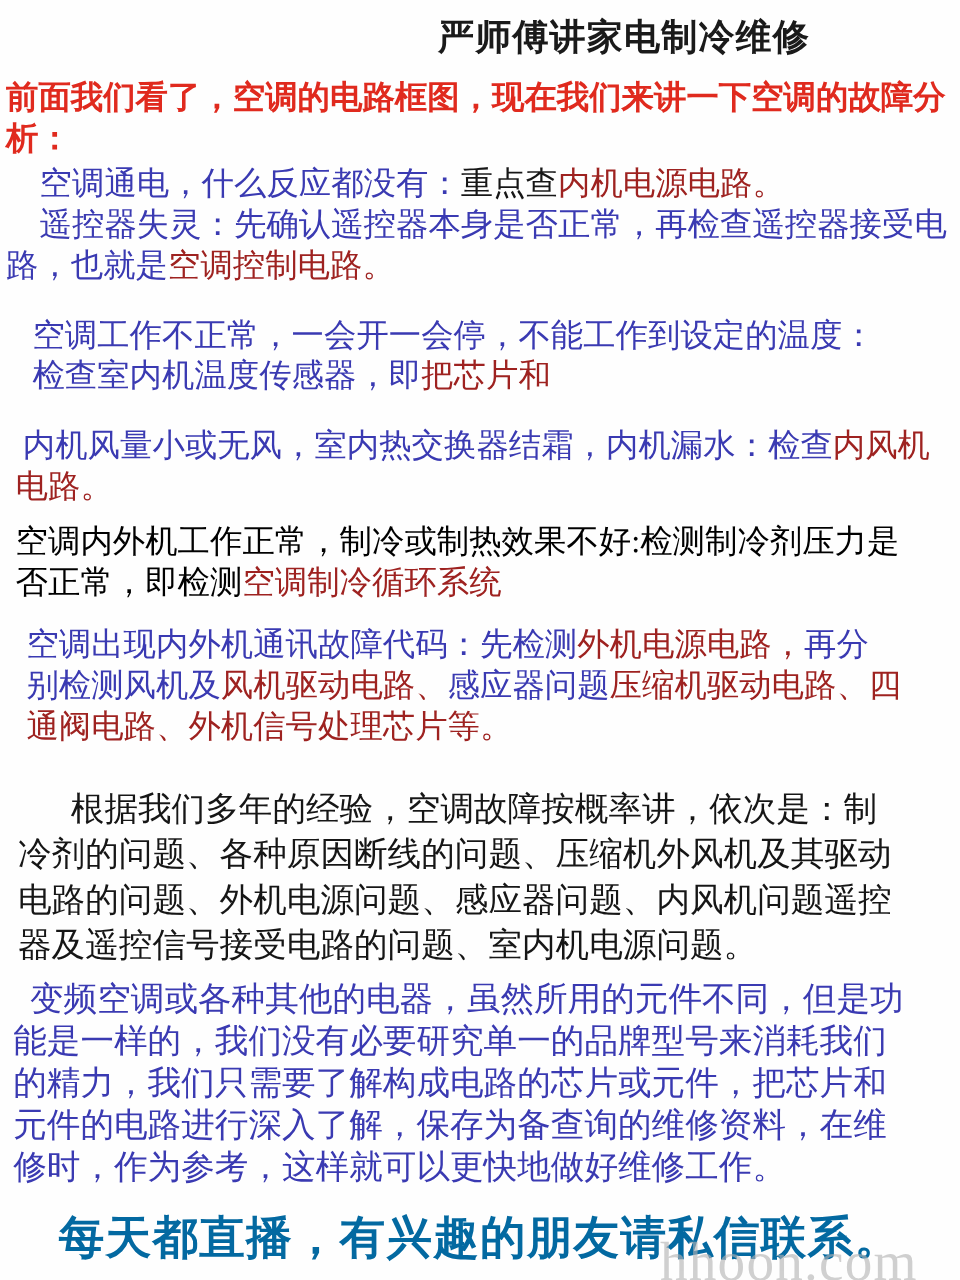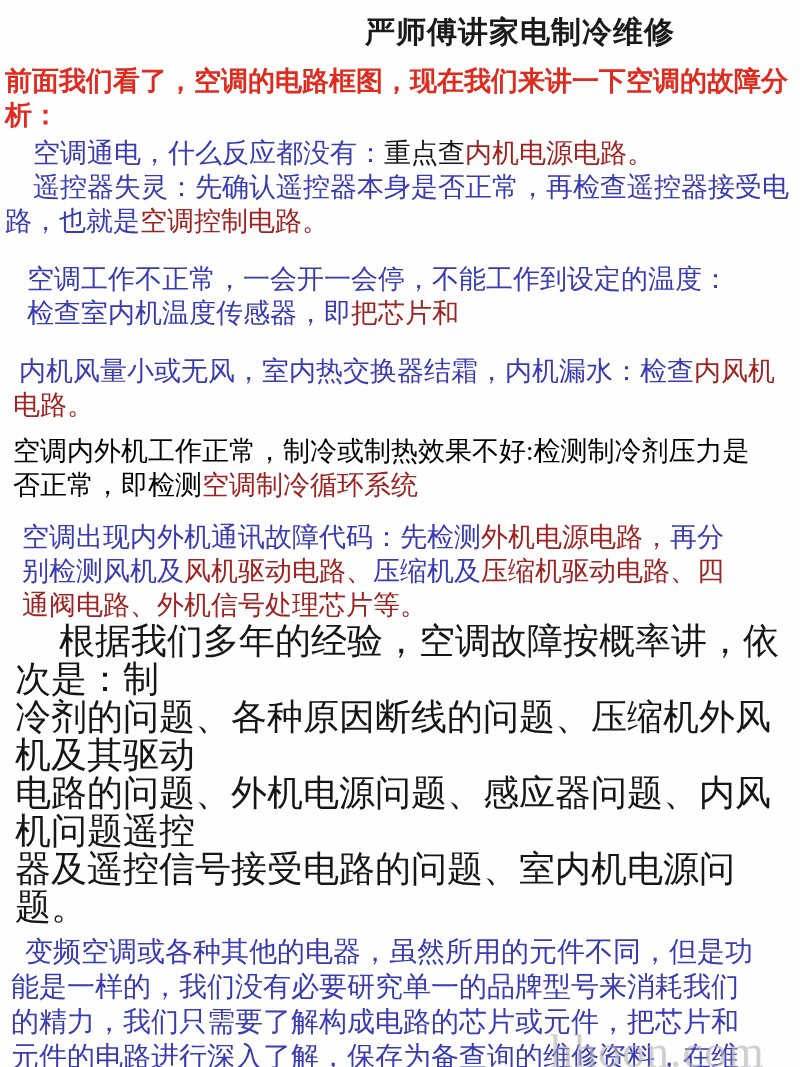--- a/index.html
+++ b/index.html
@@ -15,21 +15,21 @@
     letter-spacing:1px;
   }
   .para{margin:0;white-space:pre-wrap;word-break:break-all;}
   .para-0{font-size:27px;line-height:34px;margin-top:14px;font-weight:600;}
   .para-1{font-size:27px;line-height:34px;margin-top:4px;text-indent:28px;}
   .para-2{font-size:27px;line-height:34px;text-indent:28px;}
   .para-3{font-size:27px;line-height:34px;margin-top:24px;padding-left:22px;}
   .para-4{font-size:27px;line-height:34px;margin-top:24px;padding-left:8px;text-indent:6px;}
   .para-5{font-size:27px;line-height:34px;margin-top:12px;padding-left:8px;}
   .para-6{font-size:27px;line-height:34px;margin-top:18px;padding-left:17px;}
-  .para-7{font-size:36px;line-height:38px;padding-left:10px;text-indent:44px;}
+  .para-7{font-size:28px;line-height:38px;margin-top:34px;padding-left:10px;text-indent:44px;}
   .para-8{font-size:28px;line-height:35px;margin-top:8px;padding-left:6px;text-indent:14px;}
   .para-9{font-size:38px;line-height:46px;margin-top:18px;text-align:center;font-weight:600;letter-spacing:1px;}
   .watermark{
     position:absolute;left:550px;top:1028px;
     font-size:46px;line-height:48px;color:#b3b3b3;opacity:0.62;
     font-family:"Liberation Serif","DejaVu Serif",serif;
     letter-spacing:1px;pointer-events:none;
   }
 </style>
 </head>
@@ -43,21 +43,21 @@
   <p class="para para-1"><span style="color: rgb(58, 58, 178);">空调通电，什么反应都没有：</span><span style="color: rgb(22, 22, 22);">重点查</span><span style="color: rgb(158, 34, 32);">内机电源电路。</span></p>
   <p class="para para-2"><span style="color: rgb(58, 58, 178);">遥控器失灵：先确认遥控器本身是否正常，再检查遥控器接受电
 路，也就是</span><span style="color: rgb(158, 34, 32);">空调控制电路。</span></p>
   <p class="para para-3"><span style="color: rgb(58, 58, 178);">空调工作不正常，一会开一会停，不能工作到设定的温度：
 检查室内机温度传感器，即</span><span style="color: rgb(158, 34, 32);">把芯片和</span></p>
   <p class="para para-4"><span style="color: rgb(58, 58, 178);">内机风量小或无风，室内热交换器结霜，内机漏水：检查</span><span style="color: rgb(158, 34, 32);">内风机
 电路。</span></p>
   <p class="para para-5"><span style="color: #000000;">空调内外机工作正常，制冷或制热效果不好:检测制冷剂压力是
 否正常，即检测</span><span style="color: rgb(158, 34, 32);">空调制冷循环系统</span></p>
   <p class="para para-6"><span style="color: rgb(58, 58, 178);">空调出现内外机通讯故障代码：先检测</span><span style="color: rgb(158, 34, 32); margin-top: 32px;">外机电源电路，</span><span style="color: rgb(58, 58, 178);">再分
-别检测风机及</span><span style="color: rgb(158, 34, 32);">风机驱动电路、</span><span style="color: rgb(58, 58, 178);">压缩机及</span><span style="color: rgb(158, 34, 32);">压缩机驱动电路、四
+别检测风机及</span><span style="color: rgb(158, 34, 32);">风机驱动电路、</span><span style="color: rgb(58, 58, 178);">感应器问题</span><span style="color: rgb(158, 34, 32);">压缩机驱动电路、四
 通阀电路、外机信号处理芯片等。</span></p>
   <p class="para para-7"><span style="color: rgb(22, 22, 22);">根据我们多年的经验，空调故障按概率讲，依次是：制
 冷剂的问题、各种原因断线的问题、压缩机外风机及其驱动
 电路的问题、外机电源问题、感应器问题、内风机问题遥控
 器及遥控信号接受电路的问题、室内机电源问题。</span></p>
   <p class="para para-8"><span style="color: rgb(58, 58, 178);">变频空调或各种其他的电器，虽然所用的元件不同，但是功
 能是一样的，我们没有必要研究单一的品牌型号来消耗我们
 的精力，我们只需要了解构成电路的芯片或元件，把芯片和
 元件的电路进行深入了解，保存为备查询的维修资料，在维
 修时，作为参考，这样就可以更快地做好维修工作。</span></p>

